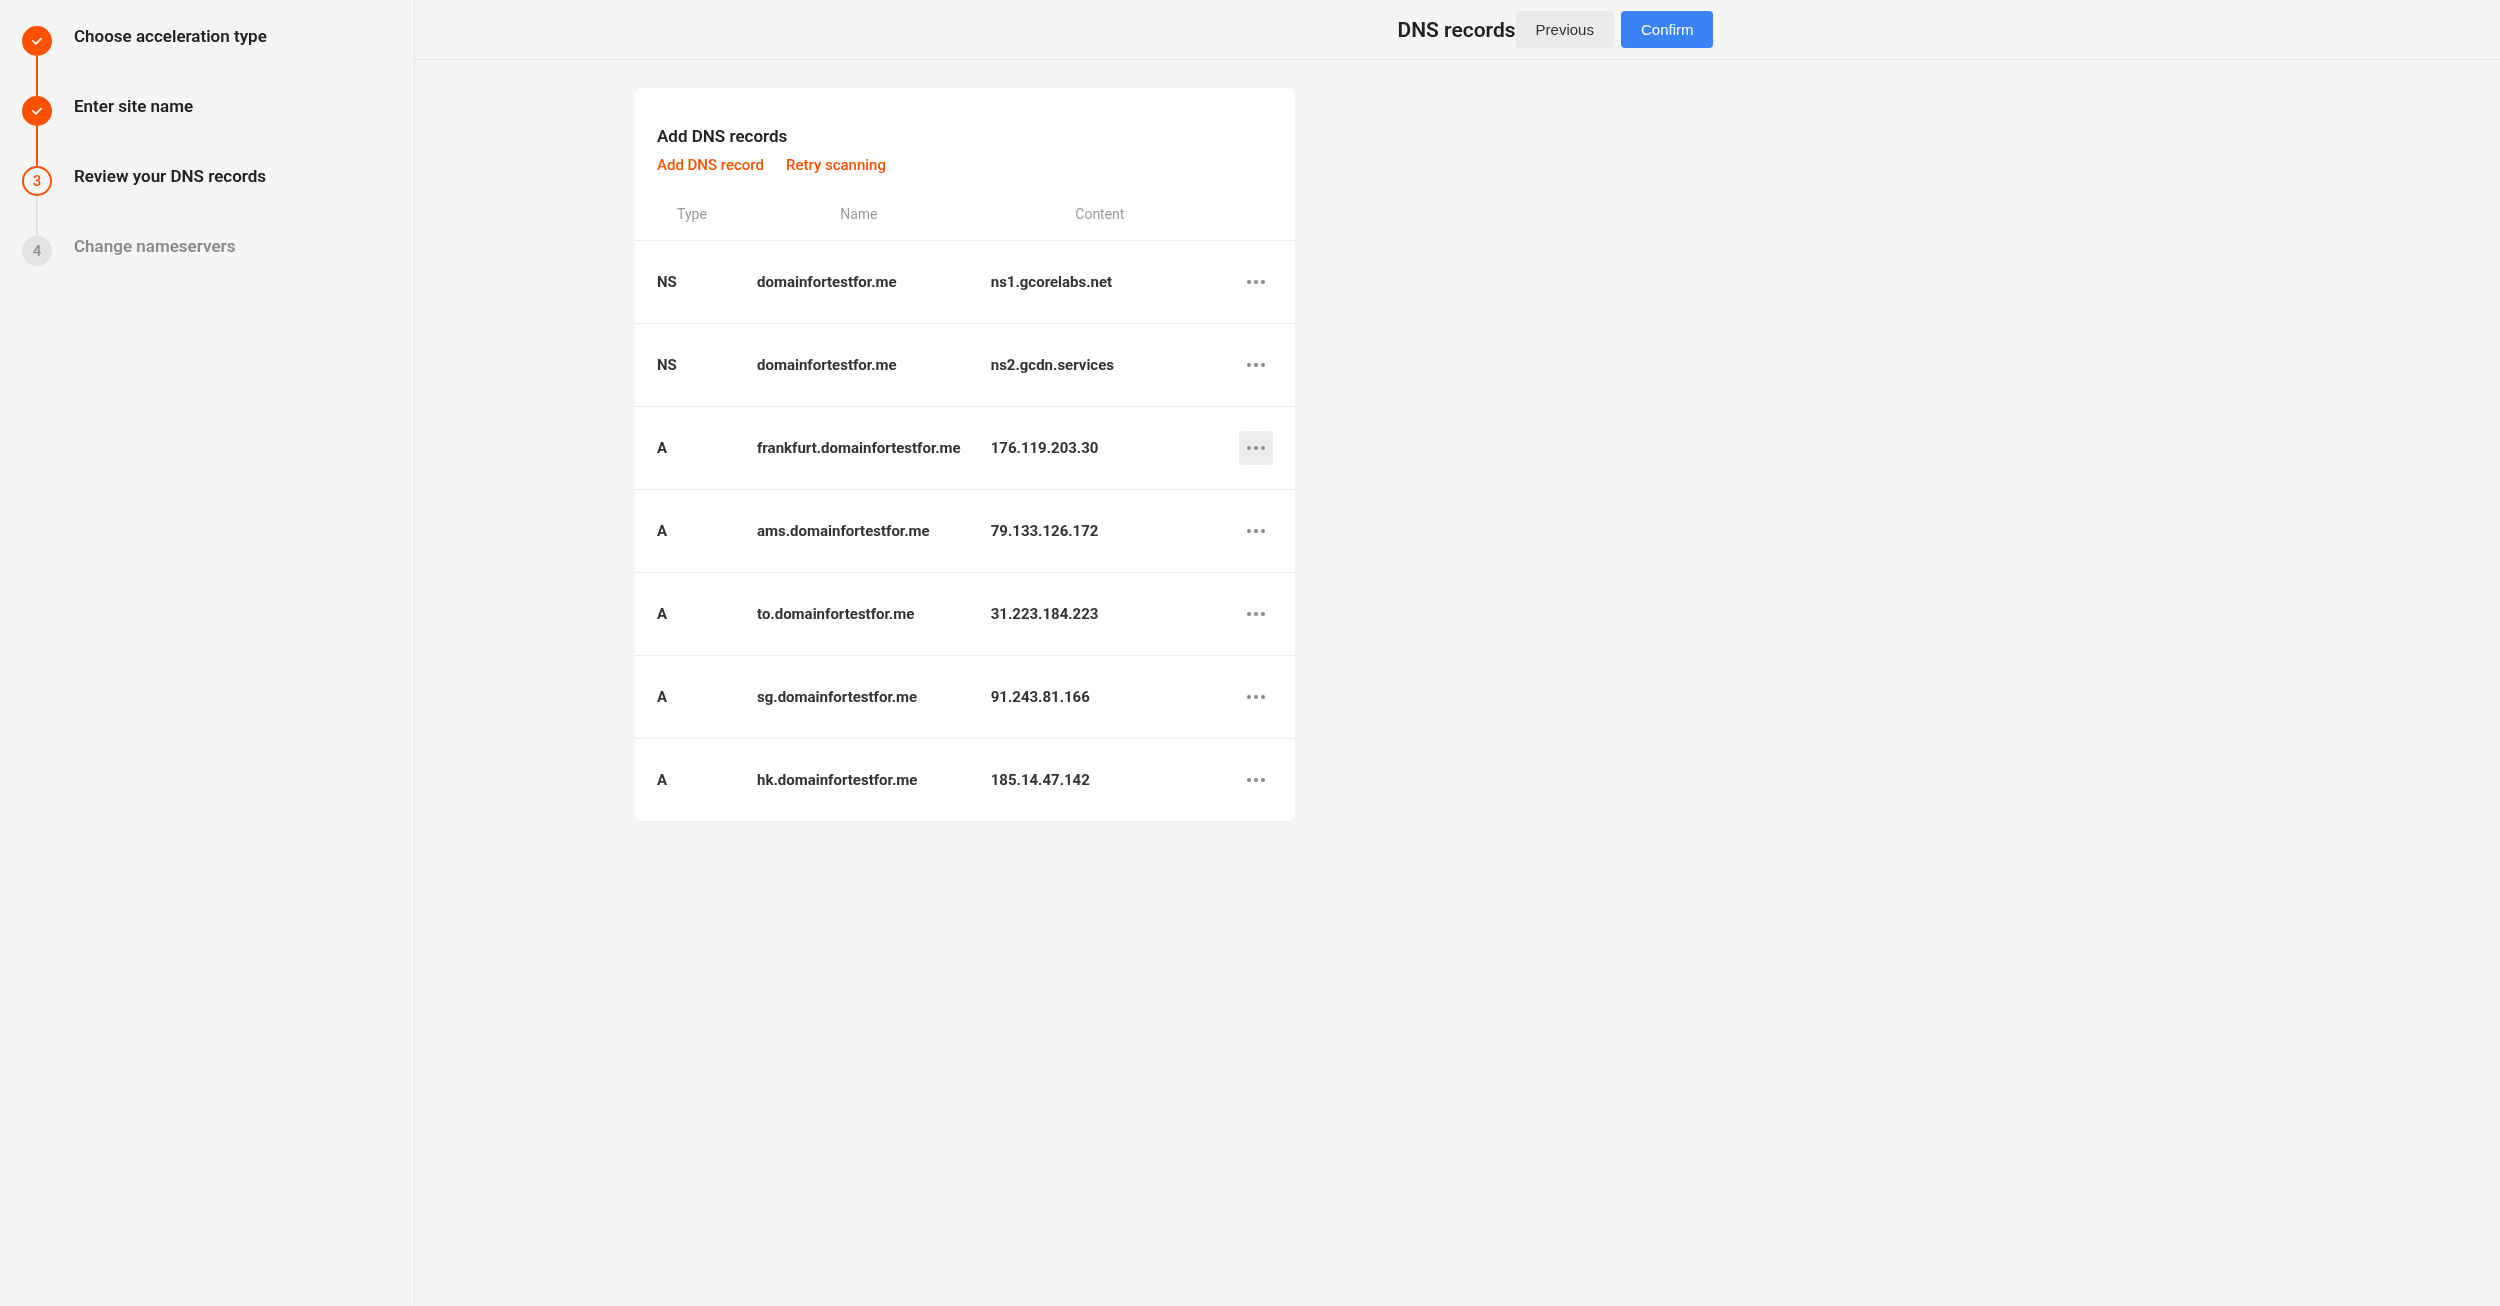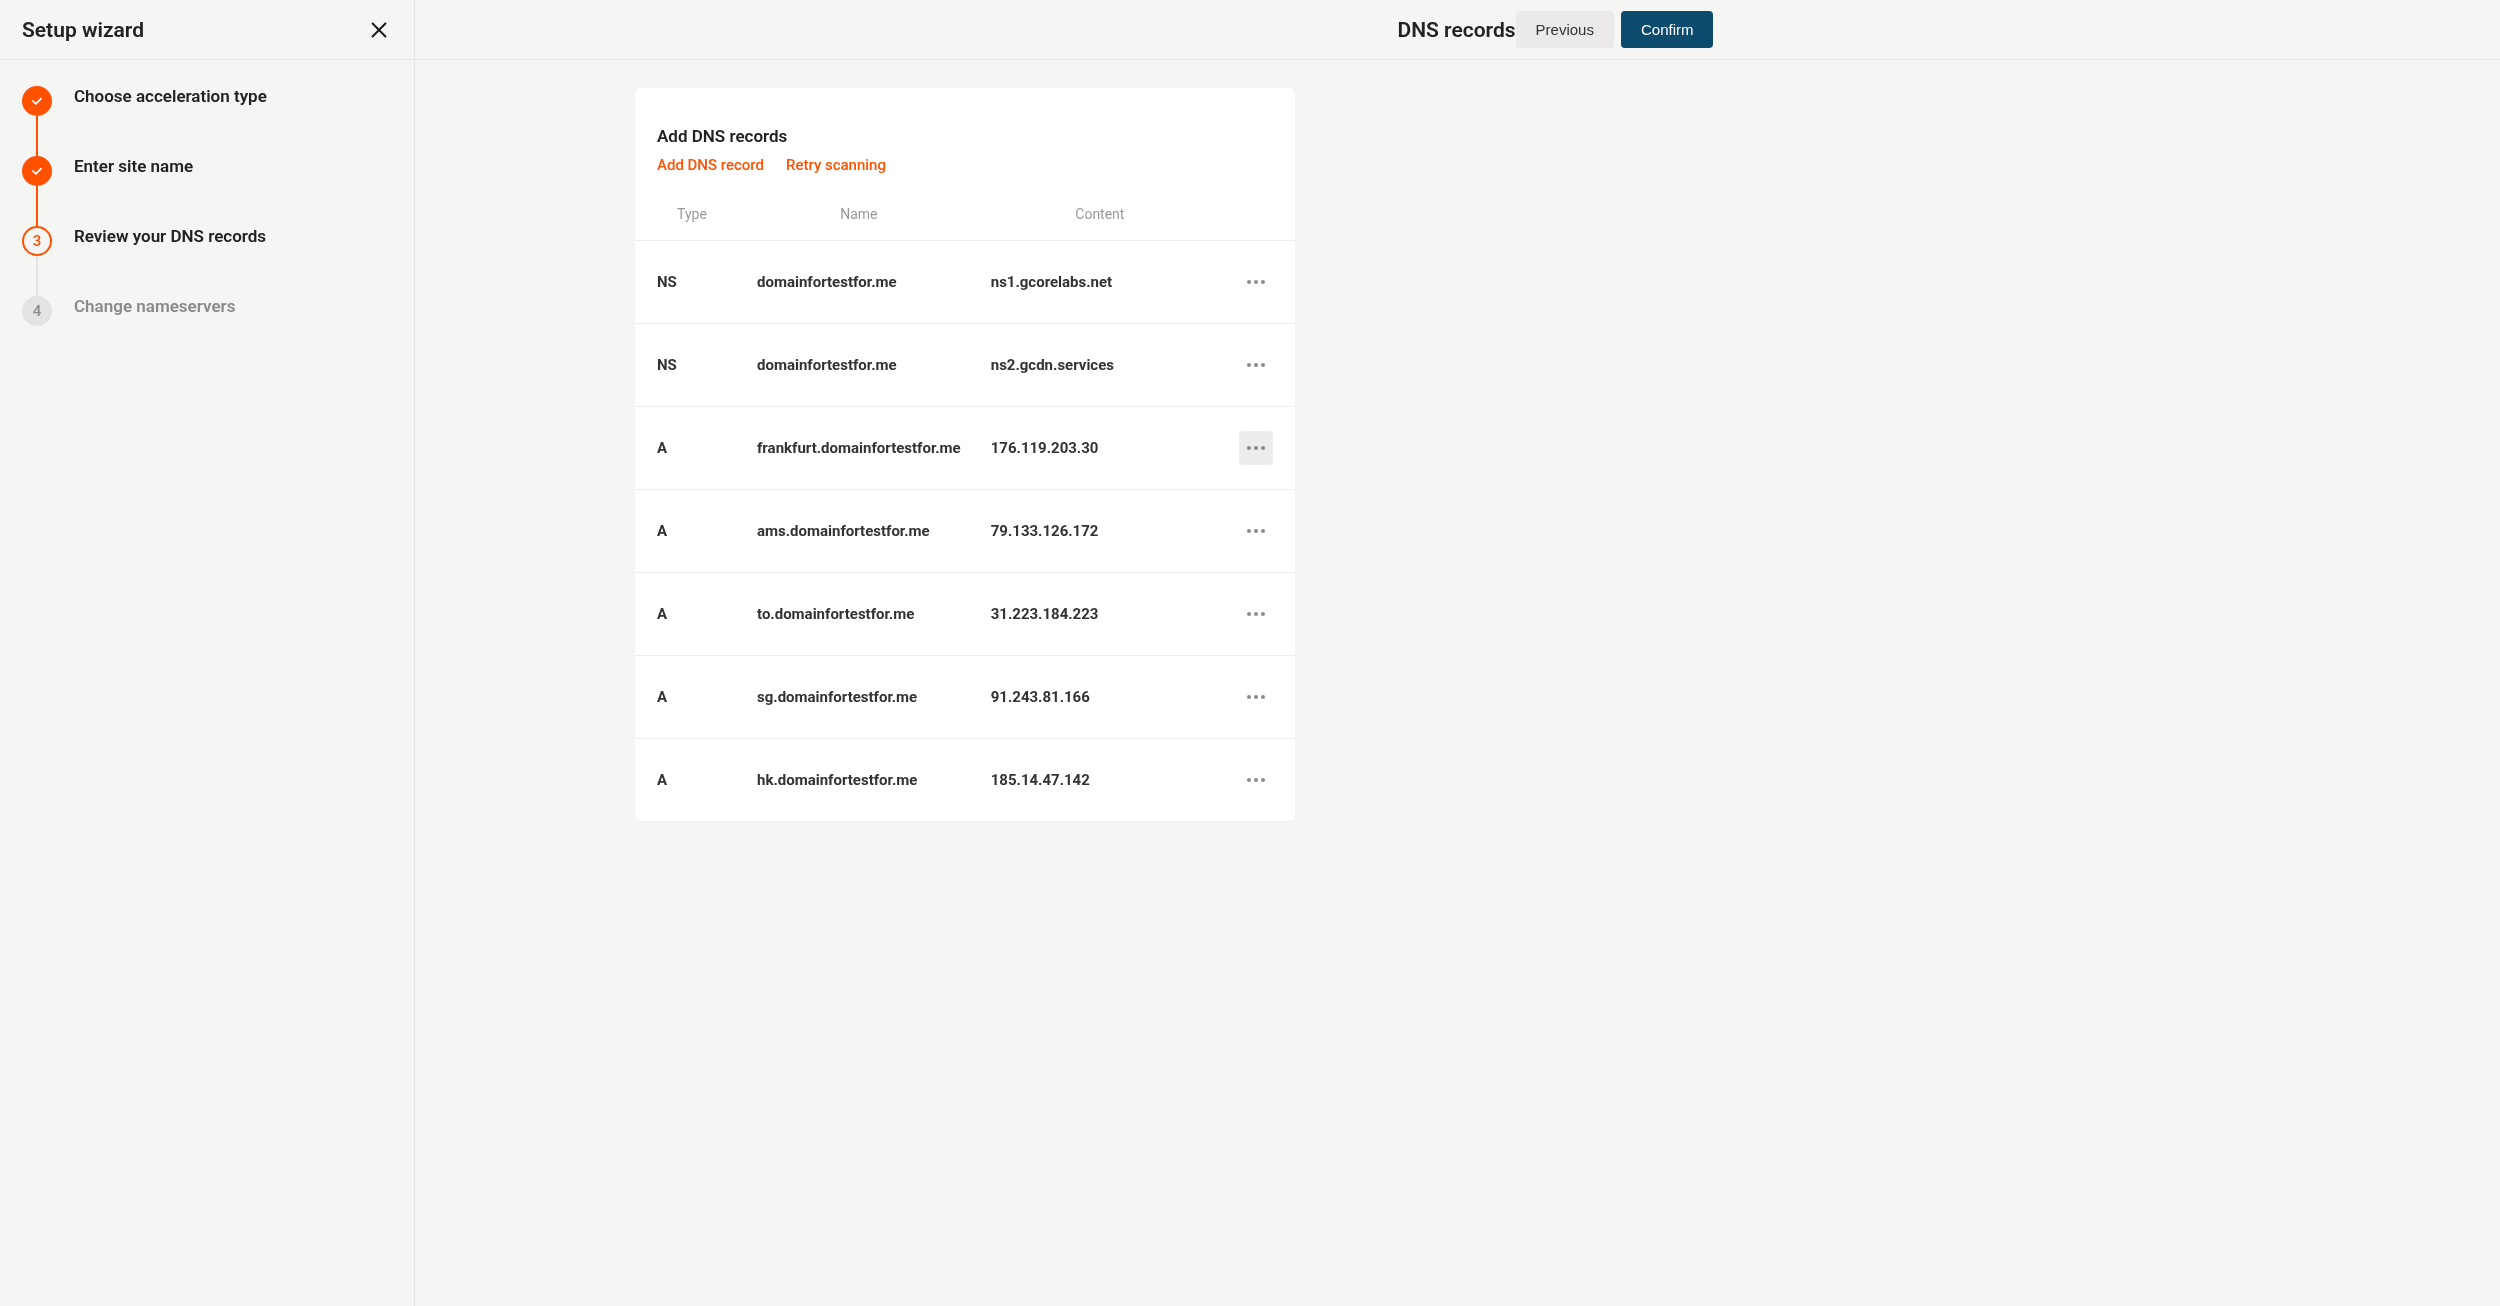--- a/index.html
+++ b/index.html
@@ -122,21 +122,21 @@
   }
   .btn {
     border: none;
     border-radius: 4px;
     font-size: 15px;
     font-weight: 500;
     padding: 10px 20px;
     cursor: pointer;
   }
   .btn-secondary { background: #eceae8; color: #333; }
-  .btn-primary { background: #0c4a6e; color: #fff; }
+  .btn-primary { background: #3b82f6; color: #fff; }
 
   .main-body {
     flex: 1;
     overflow: auto;
     padding: 28px 24px 0 220px;
   }
 
   .card {
     background: #fff;
     border-radius: 6px;
@@ -218,29 +218,20 @@
   .more-dots span {
     width: 4px; height: 4px; border-radius: 50%; background: #8a8a88;
   }
 </style>
 </head>
 <body>
 
 <div class="app">
 
   <aside class="sidebar">
-    <div class="sidebar-header">
-      <div class="sidebar-title">Setup wizard</div>
-      <div class="close-icon">
-        <svg viewBox="0 0 24 24" width="22" height="22" fill="none" stroke="currentColor" stroke-width="2.2" stroke-linecap="round">
-          <line x1="5" y1="5" x2="19" y2="19"></line>
-          <line x1="19" y1="5" x2="5" y2="19"></line>
-        </svg>
-      </div>
-    </div>
 
     <div class="steps">
 
       <div class="step">
         <div class="step-badge done">
           <svg viewBox="0 0 24 24" fill="none" stroke="currentColor" stroke-width="3" stroke-linecap="round" stroke-linejoin="round">
               <polyline points="5 12 10 17 19 8"></polyline>
             </svg>
         </div>
         <div class="step-label">Choose acceleration type</div>

